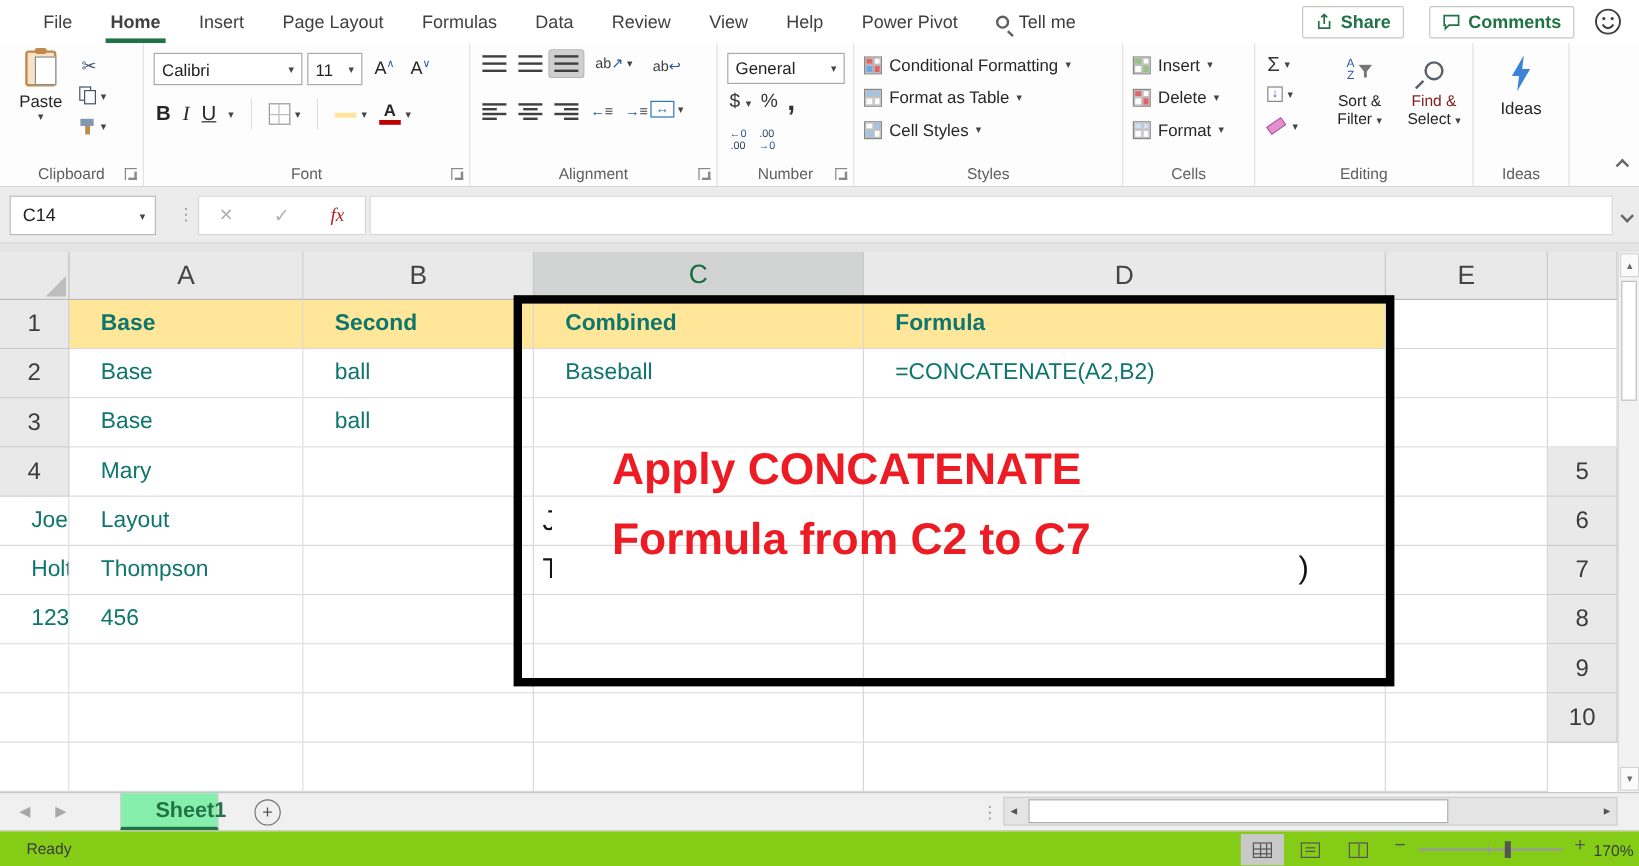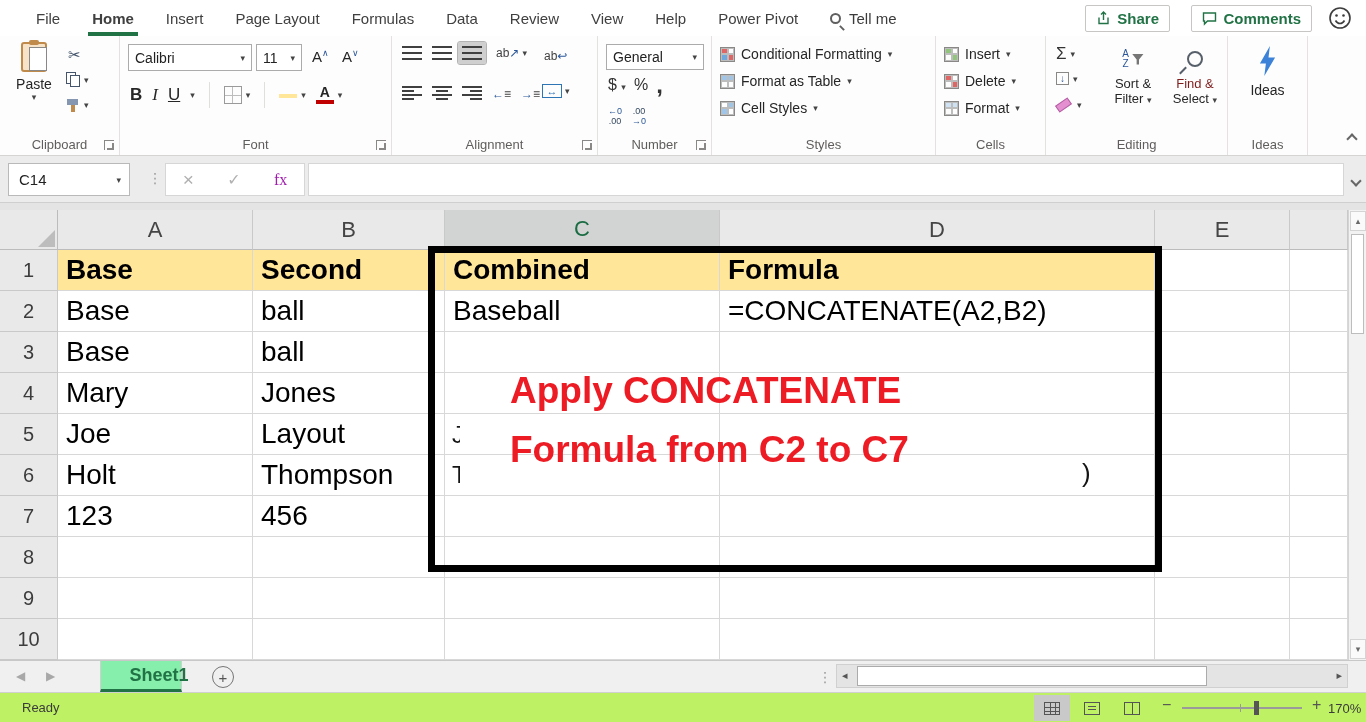--- a/index.html
+++ b/index.html
@@ -87,21 +87,21 @@
   .chevup{display:inline-block;width:8px;height:8px;border-left:2px solid #666;border-top:2px solid #666;transform:rotate(45deg);}
   #gap{position:absolute;left:0;top:203px;width:1366px;height:7px;background:#e4e4e4;}
 
   
   #grid{position:absolute;left:0;top:210px;width:1348px;height:450px;display:grid;grid-template-columns:58px 195px 192px 275px 435px 135px 58px;grid-template-rows:40px repeat(10,41px);background:#fff;}
   .corner{background:#e9e9e9;border-right:1px solid #bcbcbc;border-bottom:1px solid #bcbcbc;position:relative;}
   .corner::after{content:"";position:absolute;right:2px;bottom:2px;width:0;height:0;border-left:17px solid transparent;border-bottom:17px solid #bdbdbd;}
   .colhead{background:#e9e9e9;border-right:1px solid #c9c9c9;border-bottom:1px solid #bcbcbc;color:#454545;font-size:22px;display:flex;align-items:center;justify-content:center;}
   .colhead.sel{background:#d2d4d4;color:#1a6c43;border-bottom:2px solid #217346;}
   .rowhead{background:#e9e9e9;border-right:1px solid #c9c9c9;border-bottom:1px solid #c9c9c9;color:#3c3c3c;font-size:20px;display:flex;align-items:center;justify-content:center;}
-  .cell{background:#fff;border-right:1px solid #d8d8d8;border-bottom:1px solid #d8d8d8;font-size:28px;color:#000000;display:flex;align-items:center;padding-left:8px;white-space:nowrap;overflow:hidden;}
+  .cell{background:#fff;border-right:1px solid #d8d8d8;border-bottom:1px solid #d8d8d8;font-size:19px;color:#0f766e;display:flex;align-items:center;padding-left:26px;white-space:nowrap;overflow:hidden;}
   .cell.yellow{background:#ffe699;font-weight:bold;}
 
   
   #vscroll{position:absolute;right:0;top:210px;width:18px;height:450px;background:#f2f2f2;border-left:1px solid #d4d4d4;}
   .sbarrow{position:absolute;left:1px;width:16px;height:20px;background:#fafafa;border:1px solid #d4d4d4;color:#6a6a6a;font-size:9px;display:flex;align-items:center;justify-content:center;}
   #vthumb{position:absolute;left:2px;top:24px;width:13px;height:100px;background:#fff;border:1px solid #bdbdbd;}
 
   
   #overlay{position:absolute;left:428px;top:246px;width:734px;height:326px;border:7px solid #000;z-index:10;}
   #overlay .t{position:absolute;left:75px;top:108px;font-size:37px;font-weight:bold;color:#ed1c24;line-height:59px;white-space:nowrap;}
@@ -110,21 +110,21 @@
   
   #sheetbar{position:absolute;left:0;top:660px;width:1366px;height:32px;background:#f0f0f0;border-top:1px solid #c8c8c8;}
   .navarr{position:absolute;top:8px;color:#a8a8a8;font-size:12px;}
   #sheettab{position:absolute;left:100px;top:0;width:82px;height:31px;background:#86efac;border-left:1px solid #cfcfcf;border-right:1px solid #cfcfcf;display:flex;align-items:center;justify-content:center;font-size:18px;font-weight:bold;color:#217346;border-bottom:3px solid #217346;padding-left:36px;}
   #addsheet{position:absolute;left:212px;top:5px;width:22px;height:22px;border:1px solid #757575;border-radius:50%;color:#555;font-size:15px;display:flex;align-items:center;justify-content:center;}
   #hscroll{position:absolute;left:836px;top:3px;width:512px;height:24px;background:#e4e4e4;border:1px solid #d0d0d0;}
   #hthumb{position:absolute;left:20px;top:1px;width:350px;height:20px;background:#fff;border:1px solid #ababab;}
   .hsarr{position:absolute;top:4px;color:#555;font-size:11px;}
 
   
-  #statusbar{position:absolute;left:0;top:692px;width:1366px;height:30px;background:#bef264;border-top:1px solid #d0d0d0;font-size:13px;color:#3b3b3b;}
+  #statusbar{position:absolute;left:0;top:692px;width:1366px;height:30px;background:#84cc16;border-top:1px solid #d0d0d0;font-size:13px;color:#3b3b3b;}
   #ready{position:absolute;left:22px;top:7px;}
   .viewbtn{position:absolute;top:2px;width:36px;height:26px;display:flex;align-items:center;justify-content:center;}
   .viewbtn.on{background:#c9c9c9;}
   .vico{width:16px;height:13px;border:1px solid #555;}
   .vico.grid3{background:linear-gradient(#555,#555) 0 4px/100% 1px no-repeat,linear-gradient(#555,#555) 0 8px/100% 1px no-repeat,linear-gradient(#555,#555) 5px 0/1px 100% no-repeat,linear-gradient(#555,#555) 10px 0/1px 100% no-repeat;}
   .vico.page{background:linear-gradient(#555,#555) center 3px/8px 1px no-repeat,linear-gradient(#555,#555) center 6px/8px 1px no-repeat;}
   .vico.brk{background:linear-gradient(#555,#555) 7px 0/1px 100% no-repeat;}
   #zoomtrack{position:absolute;left:1182px;top:14px;width:120px;height:2px;background:#9a9a9a;}
   #zoomthumb{position:absolute;left:72px;top:-6px;width:5px;height:14px;background:#555;}
   #zoomtick{position:absolute;left:58px;top:-3px;width:1px;height:8px;background:#9a9a9a;}
@@ -431,21 +431,21 @@
 
   <div id="fxrow">
     <div id="namebox">
       <span>C14</span>
       <span class="dd">▾</span>
     </div>
     <span class="dots" style="position:absolute;left:148px;top:14px;">⋮</span>
     <div id="fxbtns">
       <span style="font-size:19px;color:#b0b0b0;">×</span>
       <span style="font-size:16px;color:#b0b0b0;">✓</span>
-      <span style="font-size:16px;color:#a21caf;font-family:'Liberation Serif',serif;">fx</span>
+      <span style="font-size:16px;color:#b91c1c;font-style:italic;font-family:'Liberation Serif',serif;">fx</span>
     </div>
     <div id="fxinput"></div>
     <span style="position:absolute;left:1352px;top:15px;"><span class="chev"></span></span>
   </div>
   <div id="gap"></div>
 
   <div id="grid">
       <div class="corner"></div>
       <div class="colhead">A</div>
       <div class="colhead">B</div>
@@ -469,21 +469,20 @@
       <div class="cell"></div>
       <div class="rowhead">3</div>
       <div class="cell">Base</div>
       <div class="cell">ball</div>
       <div class="cell"></div>
       <div class="cell"></div>
       <div class="cell"></div>
       <div class="cell"></div>
       <div class="rowhead">4</div>
       <div class="cell">Mary</div>
-      <div class="cell">Jones</div>
       <div class="cell"></div>
       <div class="cell"></div>
       <div class="cell"></div>
       <div class="cell"></div>
       <div class="rowhead">5</div>
       <div class="cell">Joe</div>
       <div class="cell">Layout</div>
       <div class="cell"></div>
       <div class="cell"></div>
       <div class="cell"></div>

